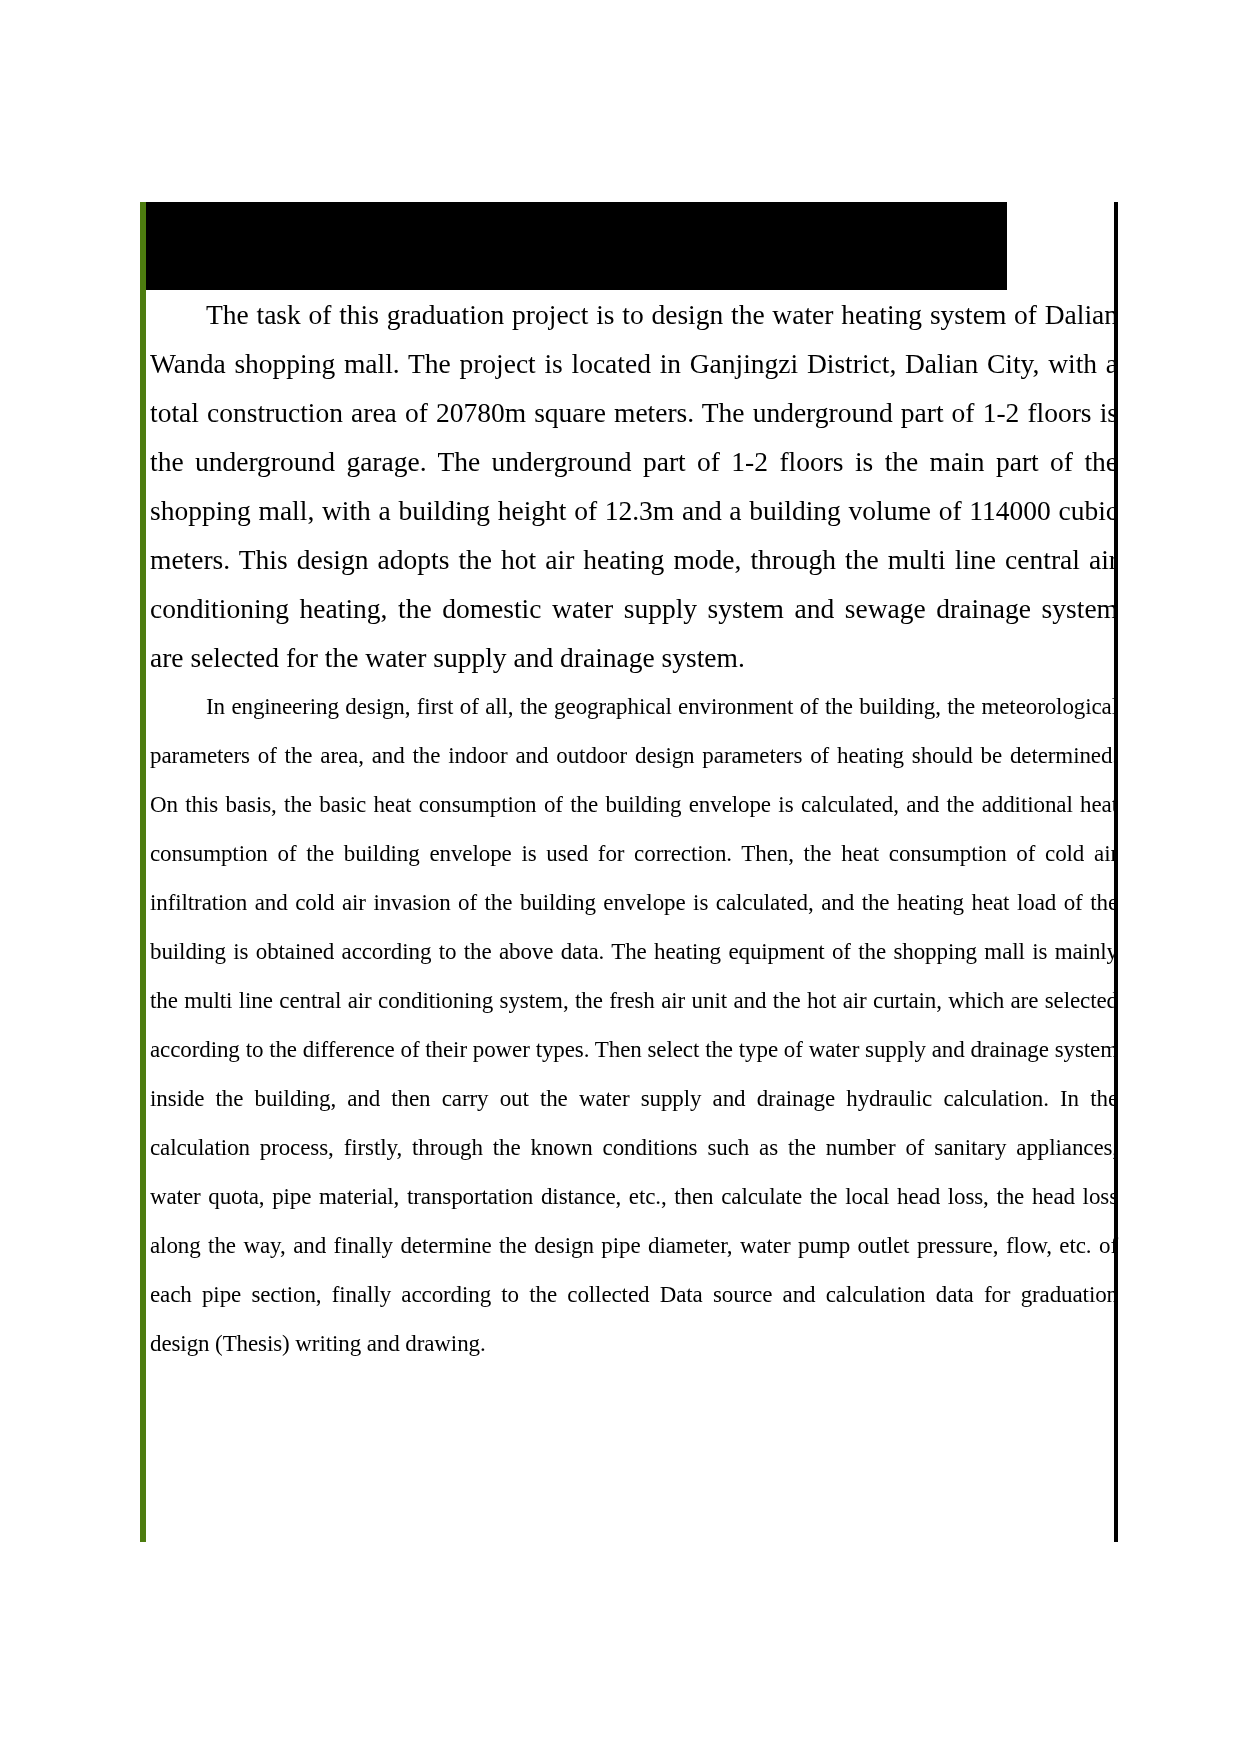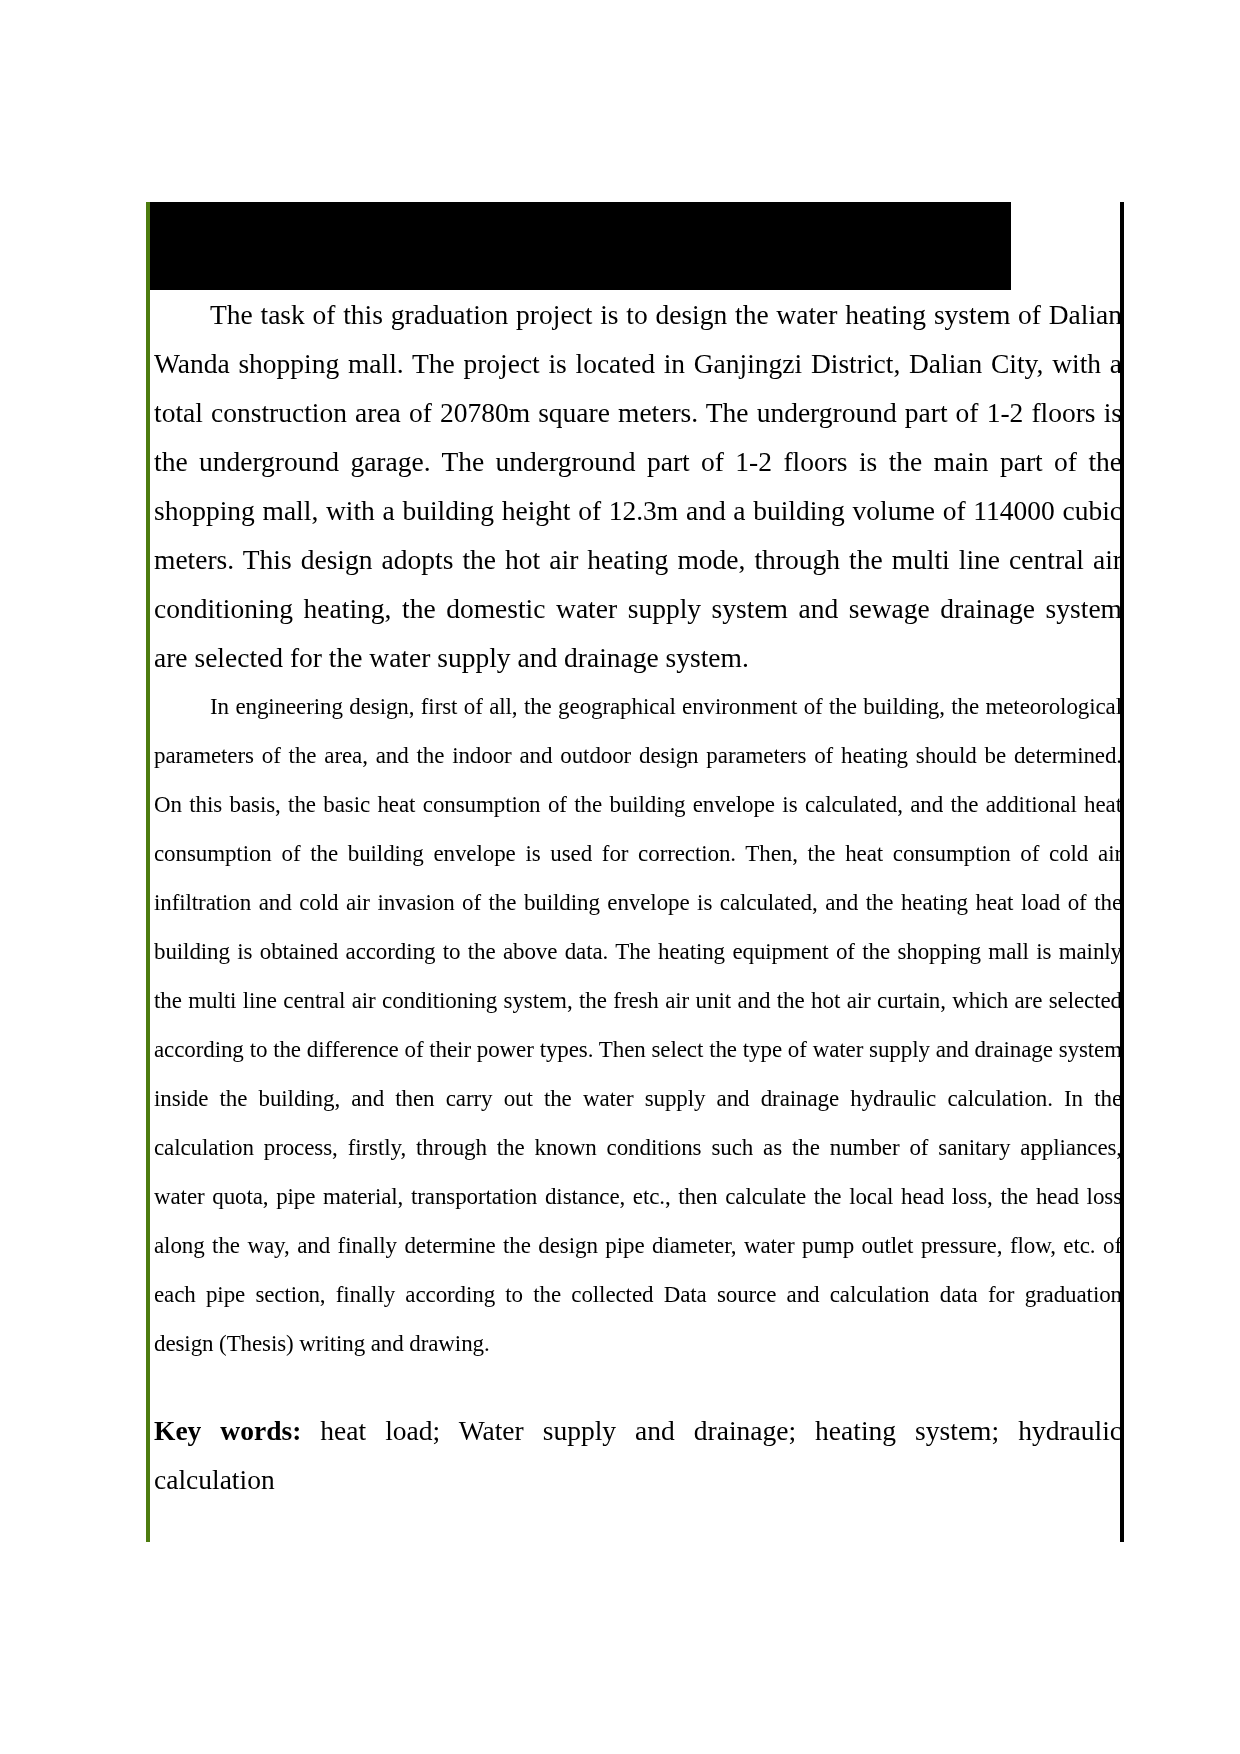--- a/index.html
+++ b/index.html
@@ -23,25 +23,25 @@
     left: 0;
     top: 0;
     width: 1240px;
     height: 1754px;
     background: #ffffff;
   }
 
   
   #content-frame {
     position: absolute;
-    left: 146px;
+    left: 140px;
     top: 202px;
     width: 978px;          
     height: 1340px;        
-    border-left: 4px solid #4d7c0f;
+    border-left: 6px solid #4d7c0f;
     border-right: 4px solid #000000;
     box-sizing: border-box;
     padding-left: 21px;
   }
 
   
   #redaction-bar {
     position: absolute;
     left: 0px;
     top: 0px;
@@ -106,19 +106,18 @@
     <div id="redaction-bar"></div>
 
     <div id="abstract-body">
 
       <p class="para">The task of this graduation project is to design the water heating system of Dalian Wanda shopping mall. The project is located in Ganjingzi District, Dalian City, with a total construction area of 20780m square meters. The underground part of 1-2 floors is the underground garage. The underground part of 1-2 floors is the main part of the shopping mall, with a building height of 12.3m and a building volume of 114000 cubic meters. This design adopts the hot air heating mode, through the multi line central air conditioning heating, the domestic water supply system and sewage drainage system are selected for the water supply and drainage system.</p>
 
       <p class="para tight">In engineering design, first of all, the geographical environment of the building, the meteorological parameters of the area, and the indoor and outdoor design parameters of heating should be determined. On this basis, the basic heat consumption of the building envelope is calculated, and the additional heat consumption of the building envelope is used for correction. Then, the heat consumption of cold air infiltration and cold air invasion of the building envelope is calculated, and the heating heat load of the building is obtained according to the above data. The heating equipment of the shopping mall is mainly the multi line central air conditioning system, the fresh air unit and the hot air curtain, which are selected according to the difference of their power types. Then select the type of water supply and drainage system inside the building, and then carry out the water supply and drainage hydraulic calculation. In the calculation process, firstly, through the known conditions such as the number of sanitary appliances, water quota, pipe material, transportation distance, etc., then calculate the local head loss, the head loss along the way, and finally determine the design pipe diameter, water pump outlet pressure, flow, etc. of each pipe section, finally according to the collected Data source and calculation data for graduation design (Thesis) writing and drawing.</p>
 
       <div class="gap"></div>
 
-      <p class="keywords"><span class="kw-label">Key words:</span><span> heat load; Water supply and drainage; heating system; hydraulic calculation</span></p>
 
     </div>
 
   </div>
 
 </div>
 
 </body></html>

